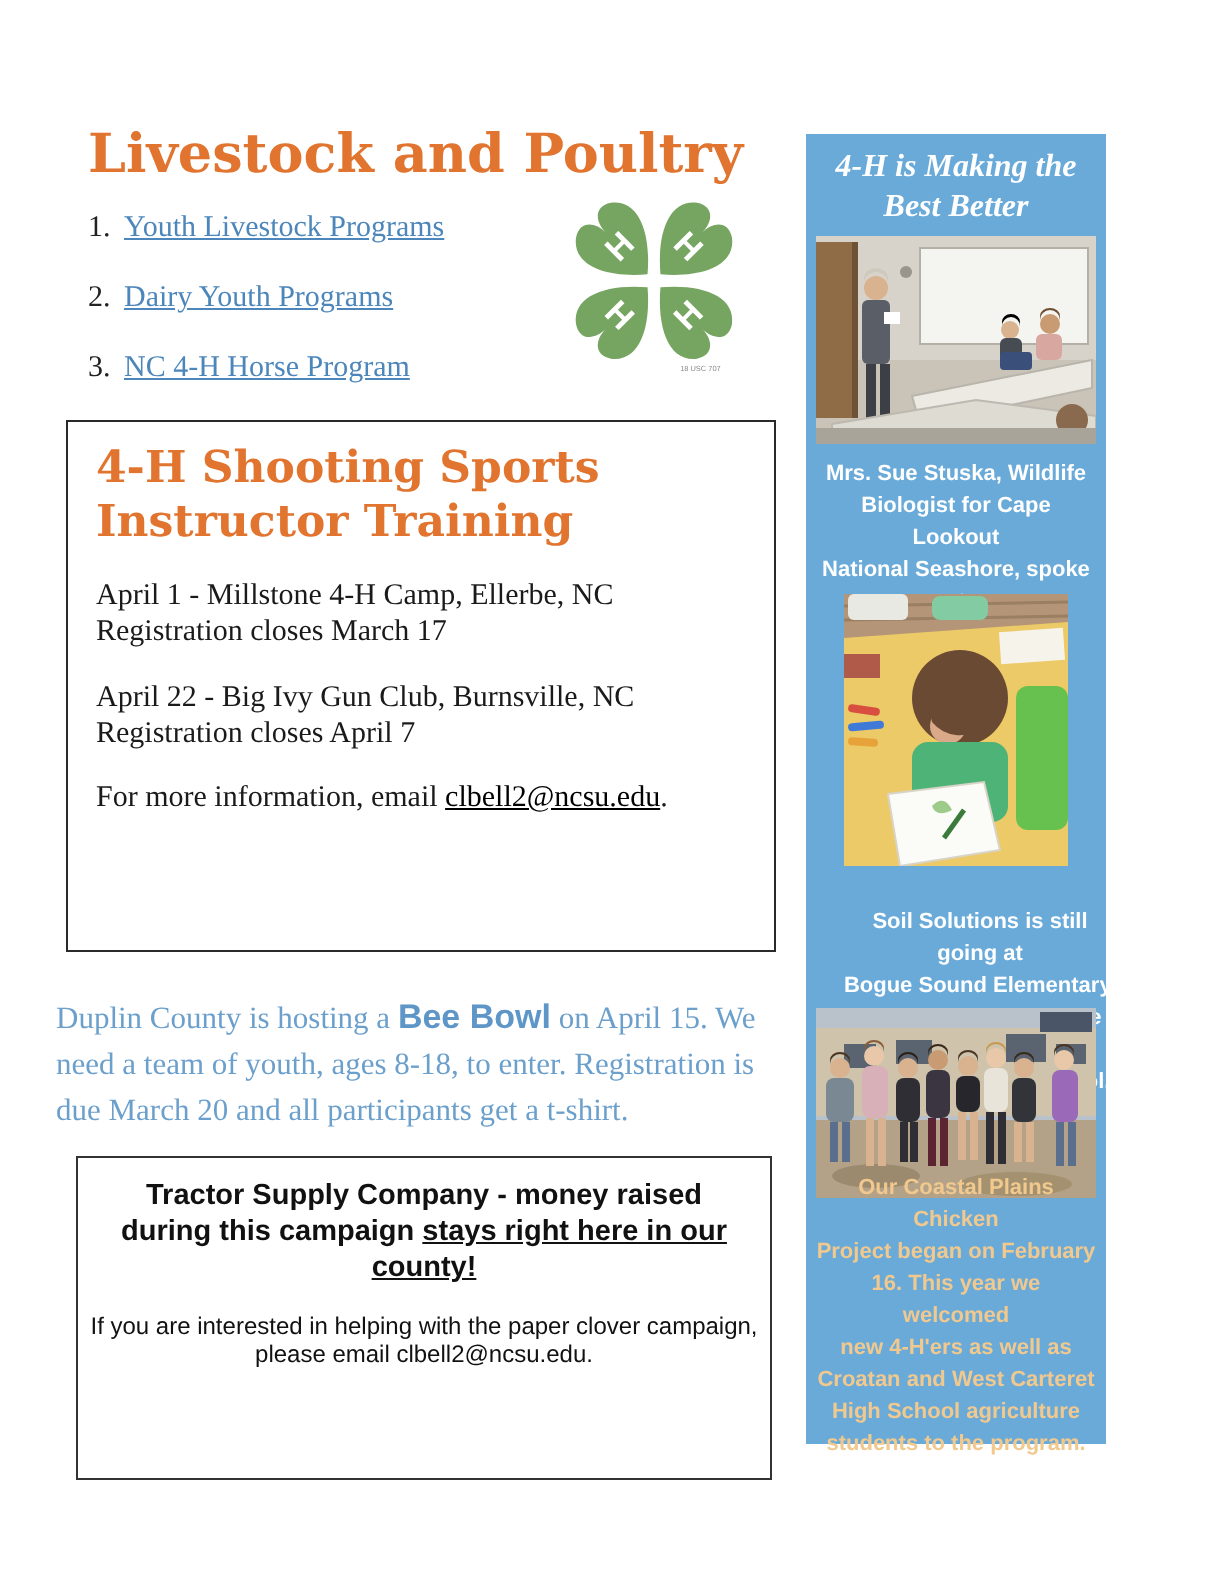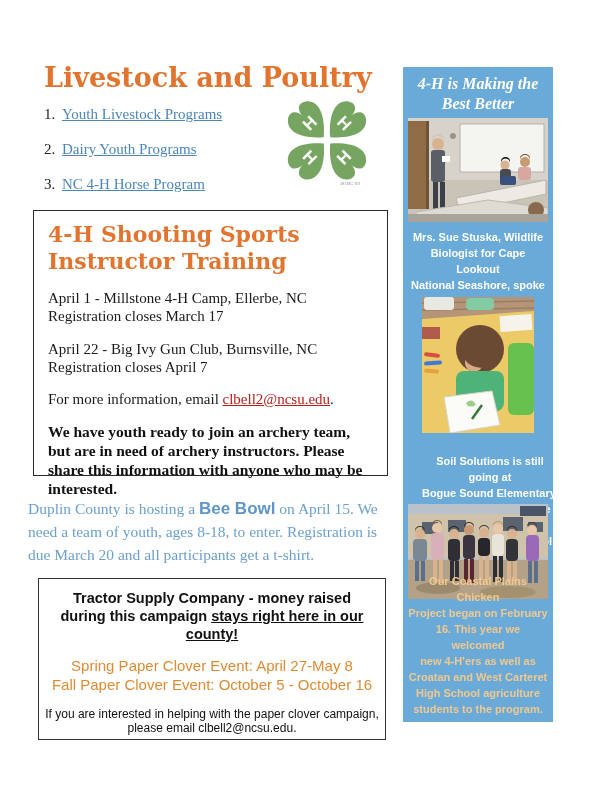--- a/index.html
+++ b/index.html
@@ -13,21 +13,21 @@
   .prog-item{display:flex;align-items:baseline;margin-bottom:18px;font-size:15px;}
   .prog-num{width:18px;color:#222;}
   .prog-link{color:#4C86BA;text-decoration:underline;cursor:pointer;}
   .clover-svg{left:284px;top:96px;}
   .shoot-box{left:33px;top:210px;width:355px;height:266px;border:1.5px solid #2a2a2a;
              box-sizing:border-box;padding:10px 14px 0 14px;}
   .shoot-title{font-size:22px;line-height:27px;font-weight:bold;color:#E1742E;margin:0 0 14px 0;
                font-family:"DejaVu Serif","Liberation Serif",serif;}
   .shoot-event{font-size:15px;line-height:18px;white-space:pre-line;margin:0 0 15px 0;color:#1a1a1a;}
   .shoot-info{font-size:15px;margin:0 0 14px 0;}
-  .email-link{color:#b91c1c;text-decoration:underline;cursor:pointer;}
+  .email-link{color:#000000;text-decoration:underline;cursor:pointer;}
   .shoot-bold{font-size:15.5px;line-height:19px;font-weight:bold;margin:0;color:#111;}
   .bee{left:28px;top:497px;width:364px;font-size:15.5px;line-height:23px;
        color:#6B9FCC;}
   .bee-hl{font-family:"Liberation Sans",sans-serif;font-weight:bold;font-size:17px;color:#5E96C8;}
   .tractor-box{left:38px;top:578px;width:348px;height:162px;border:1.2px solid #333;
                box-sizing:border-box;text-align:center;font-family:"Liberation Sans",sans-serif;}
   .t-bold{font-size:14.5px;line-height:18px;font-weight:bold;color:#111;margin:10px 10px 0 10px;}
   .t-bold .u{text-decoration:underline;}
   .t-orange{font-size:15px;line-height:19px;color:#DE8B33;margin:13px 4px 0 4px;white-space:pre-line;}
   .t-help{font-size:12px;line-height:14px;color:#111;margin:13px 6px 0 6px;white-space:pre-line;}
@@ -87,29 +87,26 @@
     <text x="14" y="48" font-size="4" fill="#8a8a8a" font-family="Liberation Sans, sans-serif">18 USC 707</text>
   </svg>
 
   <div class="abs shoot-box">
     <h2 class="shoot-title">4-H Shooting Sports Instructor Training</h2>
     <p class="shoot-event">April 1 - Millstone 4-H Camp, Ellerbe, NC
 Registration closes March 17</p>
     <p class="shoot-event">April 22 - Big Ivy Gun Club, Burnsville, NC
 Registration closes April 7</p>
     <p class="shoot-info"><span>For more information, email </span><a class="email-link">clbell2@ncsu.edu</a><span>.</span></p>
-    <p class="shoot-bold">We have youth ready to join an archery team, but are in need of archery instructors. Please share this information with anyone who may be interested.</p>
   </div>
 
   <p class="abs bee" style="margin:0;"><span>Duplin County is hosting a </span><span class="bee-hl">Bee Bowl</span><span> on April 15. We need a team of youth, ages 8-18, to enter. Registration is due March 20 and all participants get a t-shirt.</span></p>
 
   <div class="abs tractor-box">
     <p class="t-bold"><span>Tractor Supply Company - money raised during this campaign </span><span class="u">stays right here in our county!</span></p>
-    <p class="t-orange">Spring Paper Clover Event: April 27-May 8
-Fall Paper Clover Event: October 5 - October 16</p>
     <p class="t-help">If you are interested in helping with the paper clover campaign,
 please email clbell2@ncsu.edu.</p>
   </div>
 
   <aside class="abs sidebar">
     <h2 class="sb-title" style="margin:0;">4-H is Making the
 Best Better</h2>
 
     <svg class="sb-photo" style="top:51px;left:5px;" width="140" height="104" viewBox="0 0 140 104">
       <rect width="140" height="104" fill="#c9c3b8"></rect>
@@ -219,21 +216,21 @@
           <rect x="99" y="57" width="4" height="20" fill="#d9b28f"></rect>
           <rect x="105" y="57" width="4" height="20" fill="#d9b28f"></rect>
         <circle cx="124" cy="26" r="5" fill="#e8c8a8"></circle>
           <path d="M119,24 a5,5 0 0 1 10,0 l0,-2 a5,4 0 0 0 -10,0 Z" fill="#4a3524"></path>
         <rect x="118" y="31" width="13" height="26" rx="4" fill="#9a6ab8"></rect>
           <rect x="120" y="57" width="4" height="22" fill="#5a6e8e"></rect>
           <rect x="126" y="57" width="4" height="22" fill="#5a6e8e"></rect>
       </g>
     </svg>
 
-    <p class="sb-cap warm" style="top:506px;margin:0;">Our Coastal Plains Chicken
+    <p class="sb-cap warm" style="top:519px;margin:0;">Our Coastal Plains Chicken
 Project began on February
 16. This year we welcomed
 new 4-H'ers as well as
 Croatan and West Carteret
 High School agriculture
 students to the program.</p>
   </aside>
 
 </div>
 

